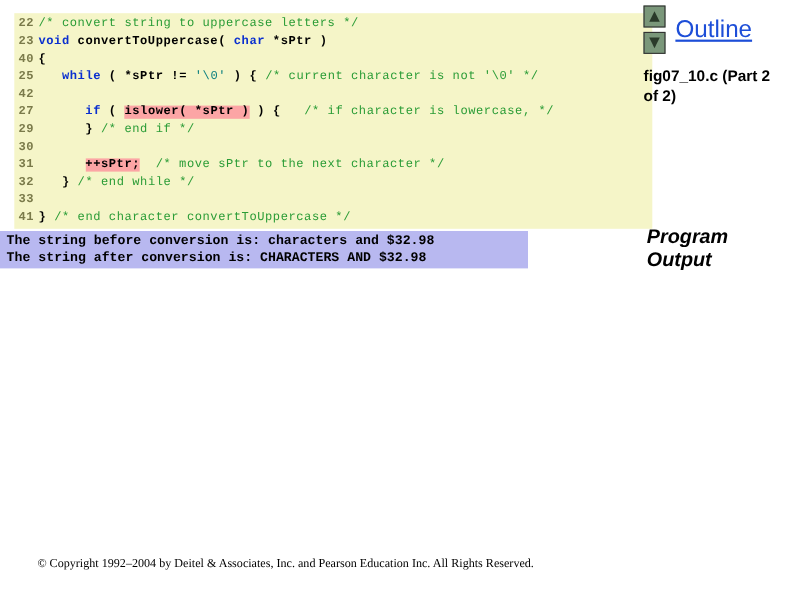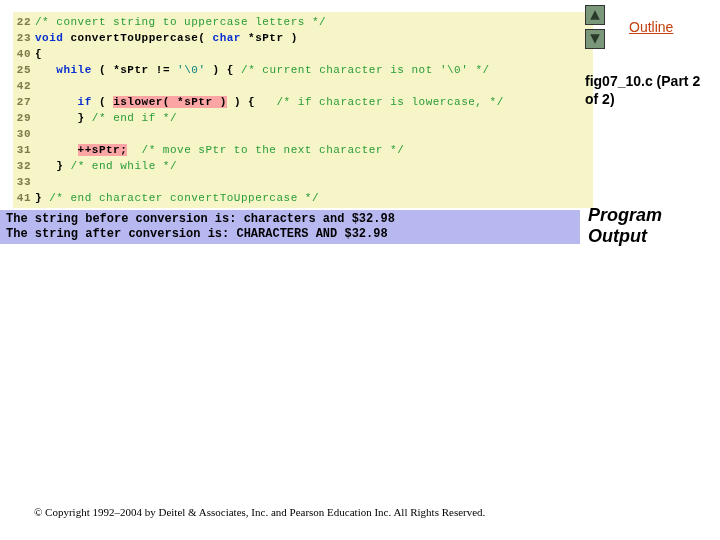--- a/index.html
+++ b/index.html
@@ -40,21 +40,21 @@
   .cmt { color: #2a9c36; }
   .kw  { color: #0a2fcf; font-weight: bold; }
   .fn  { color: #000; font-weight: bold; }
   .pn  { color: #000; font-weight: bold; }
   .str { color: #0a7f7f; }
   .hl  { background: #fca5a5; color: #000; font-weight: bold; }
   .output-panel {
     position: absolute;
     left: 0;
     top: 210px;
-    width: 580px;
+    width: 480px;
     background: #b8b8f0;
     padding: 2px 6px;
     font-family: "Courier New", monospace;
     font-size: 12px;
     font-weight: bold;
     color: #000;
     line-height: 15px;
   }
   .right-panel {
     position: absolute;
@@ -74,30 +74,30 @@
     height: 20px;
     background: #7a977a;
     border: 1px solid #333;
     display: flex;
     align-items: center;
     justify-content: center;
     cursor: pointer;
   }
   .nav-btn svg { width: 12px; height: 12px; }
   .outline {
-    font-size: 14px;
-    color: #c2410c;
+    font-size: 22px;
+    color: #1d4ed8;
     text-decoration: underline;
-    margin-left: 20px;
+    margin-left: 5px;
   }
   .figref {
     font-size: 14px;
     font-weight: bold;
     color: #000;
-    margin-top: 24px;
+    margin-top: 12px;
     line-height: 1.25;
   }
   .prog-out {
     position: absolute;
     left: 588px;
     top: 205px;
     font-size: 18px;
     font-weight: bold;
     color: #000;
     font-style: italic;

